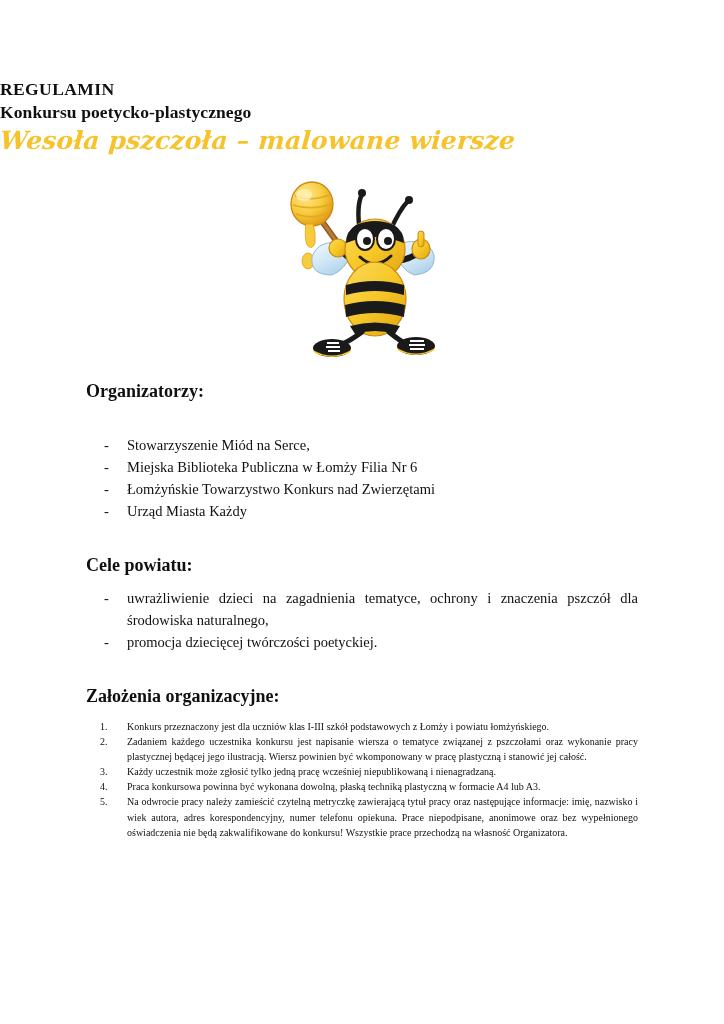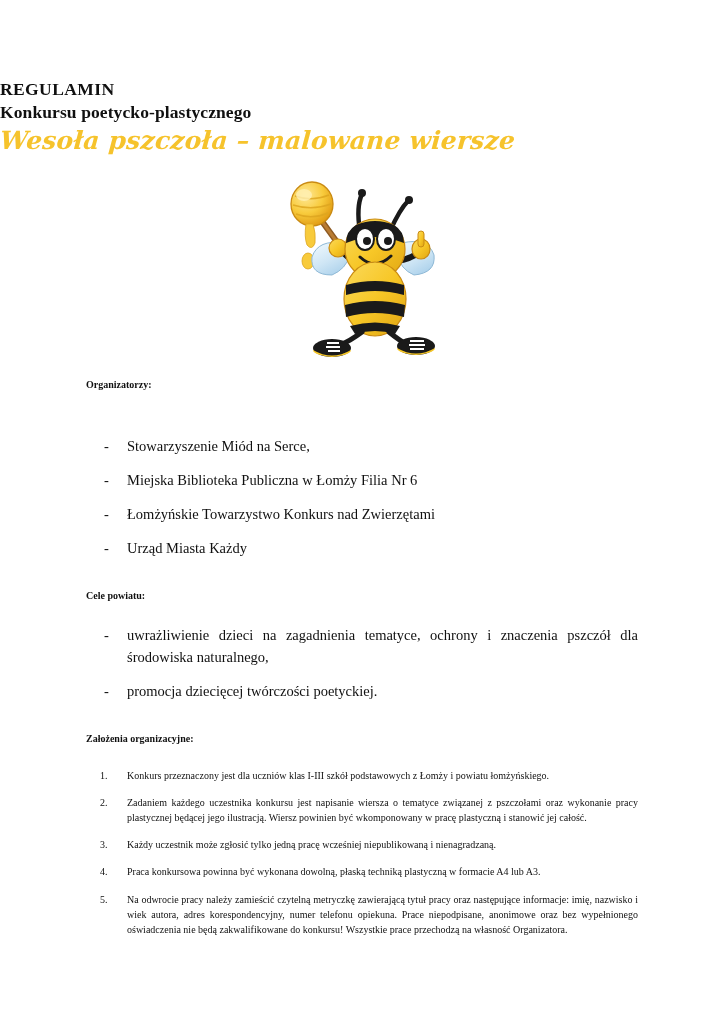--- a/index.html
+++ b/index.html
@@ -66,21 +66,21 @@
 
   
   .content {
     position: absolute;
     left: 86px;
     right: 86px;
     top: 378px;
   }
 
   .section-heading {
-    font-size: 10px;
+    font-size: 18px;
     font-weight: bold;
     margin: 0;
     line-height: 1.45;
   }
   .gap-lg { height: 30px; }
   .gap-sm { height: 9px; }
 
   
   .dash-list {
     list-style: none;
@@ -122,21 +122,21 @@
   .num-list > li::before {
     content: counter(item) ".";
     position: absolute;
     left: 14px;
     top: 0;
     text-align: left;
   }
   .num-list > li:last-child { text-align: justify; }
 
   
-  .dash-list > li, .num-list > li { text-align-last: left; margin-top: 12px; }
+  .dash-list > li, .num-list > li { text-align-last: left; }
 </style>
 </head>
 <body>
 
 <div class="page">
 
   <div class="title-block">
     <h1 class="doc-title">REGULAMIN</h1>
     <h2 class="doc-subtitle">Konkursu poetycko-plastycznego</h2>
     <div class="doc-script-title">Wesoła pszczoła – malowane wiersze</div>

